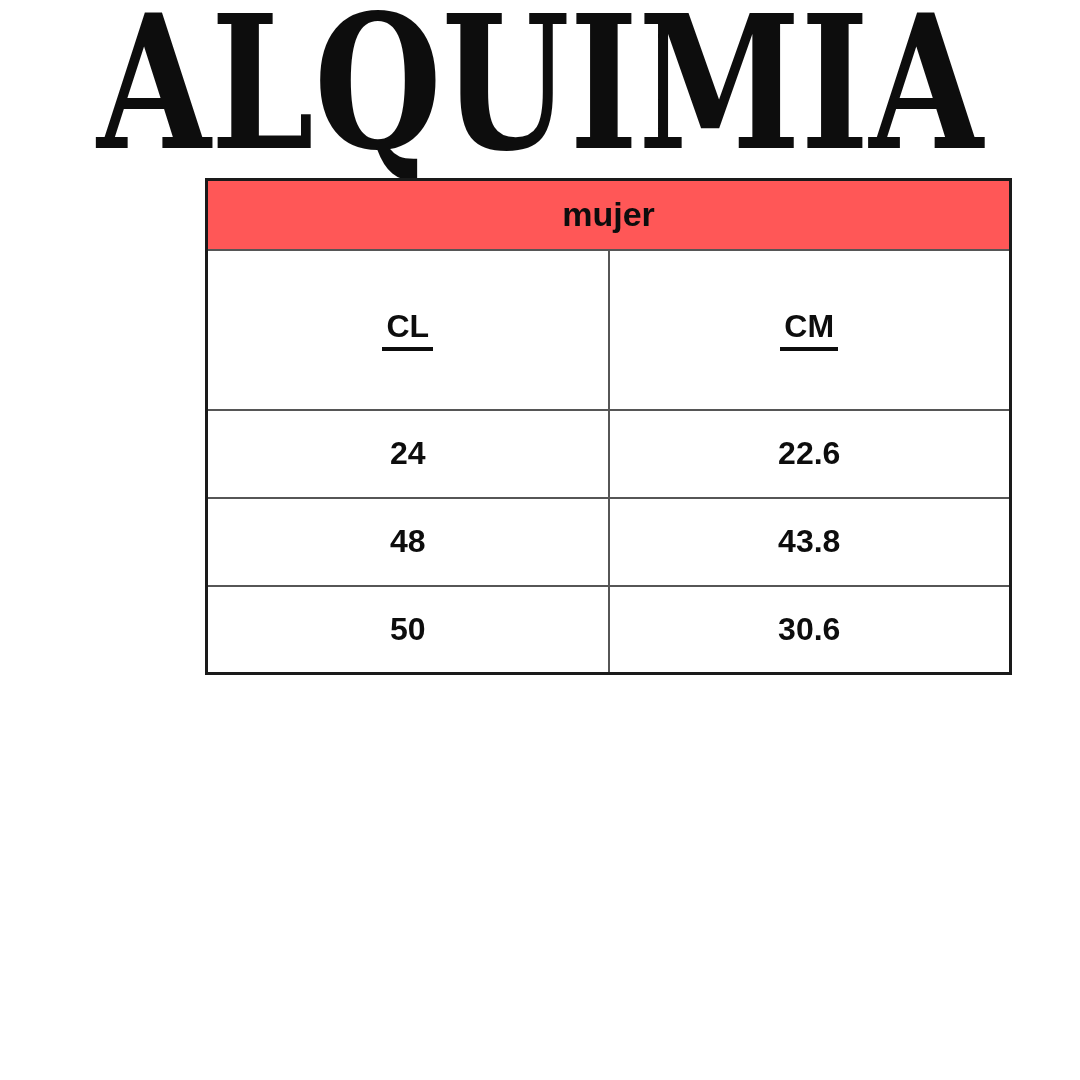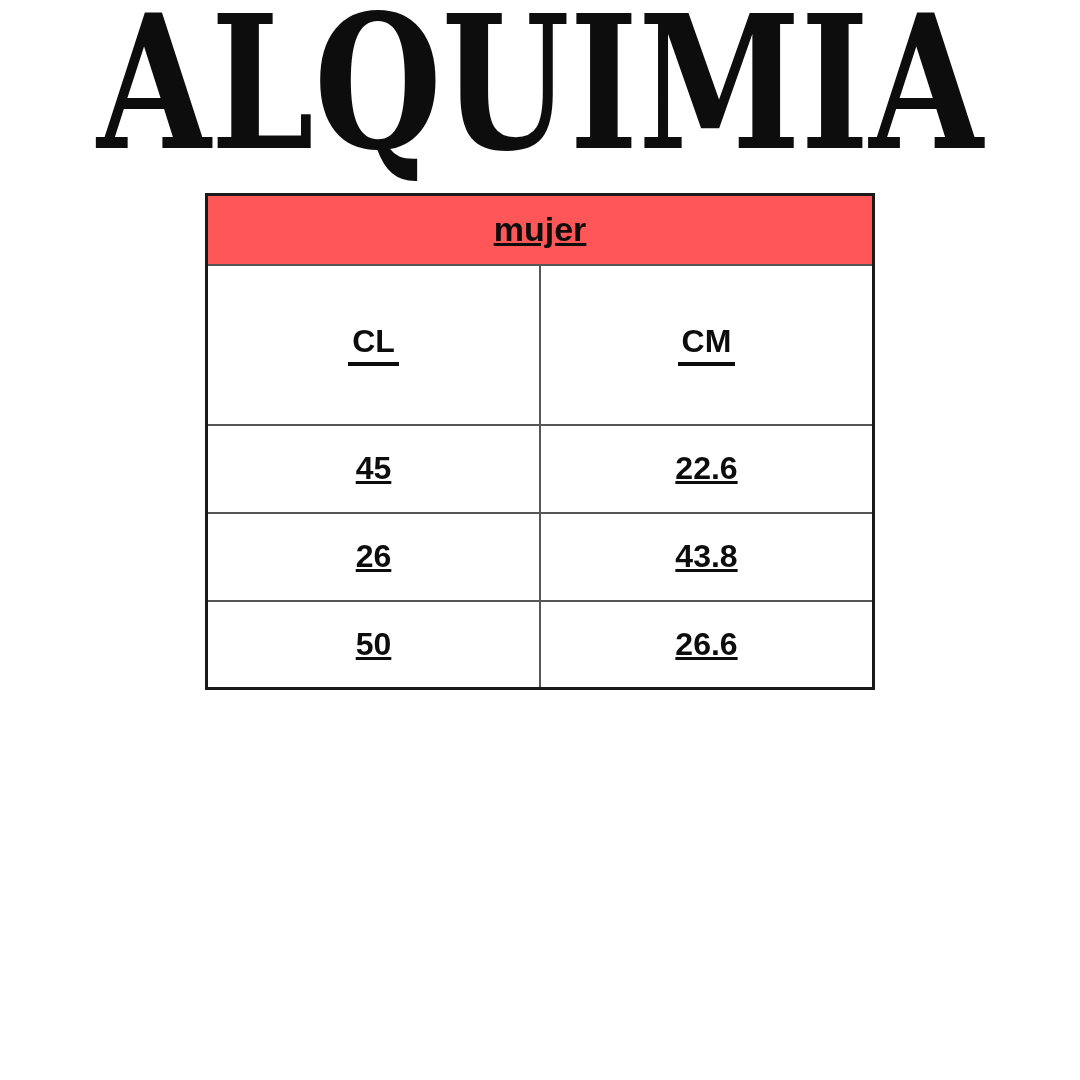--- a/index.html
+++ b/index.html
@@ -28,25 +28,24 @@
     font-family: "DejaVu Serif", serif;
     font-weight: bold;
     font-size: 185px;
     fill: #0d0d0d;
   }
 
   
   .size-table {
     position: absolute;
     left: 205px;
-    top: 193px;
-    width: 670px;
+    top: 178px;
+    width: 807px;
     border-collapse: collapse;
     table-layout: fixed;
-    text-decoration: underline;
   }
   .size-table,
   .size-table th,
   .size-table td {
     border: 2px solid #565656;
   }
   .size-table {
     border: 3px solid #1a1a1a;
   }
   .size-table th,
@@ -94,25 +93,25 @@
     </tr>
     <tr class="colhead-row">
       <td>
         <span class="underlined">CL</span>
       </td>
       <td>
         <span class="underlined">CM</span>
       </td>
     </tr>
     <tr class="data-row">
-      <td>45</td>
+      <td>24</td>
       <td>22.6</td>
     </tr>
     <tr class="data-row">
-      <td>26</td>
+      <td>48</td>
       <td>43.8</td>
     </tr>
     <tr class="data-row">
       <td>50</td>
-      <td>26.6</td>
+      <td>30.6</td>
     </tr>
   </tbody>
 </table>
 
 </body></html>

